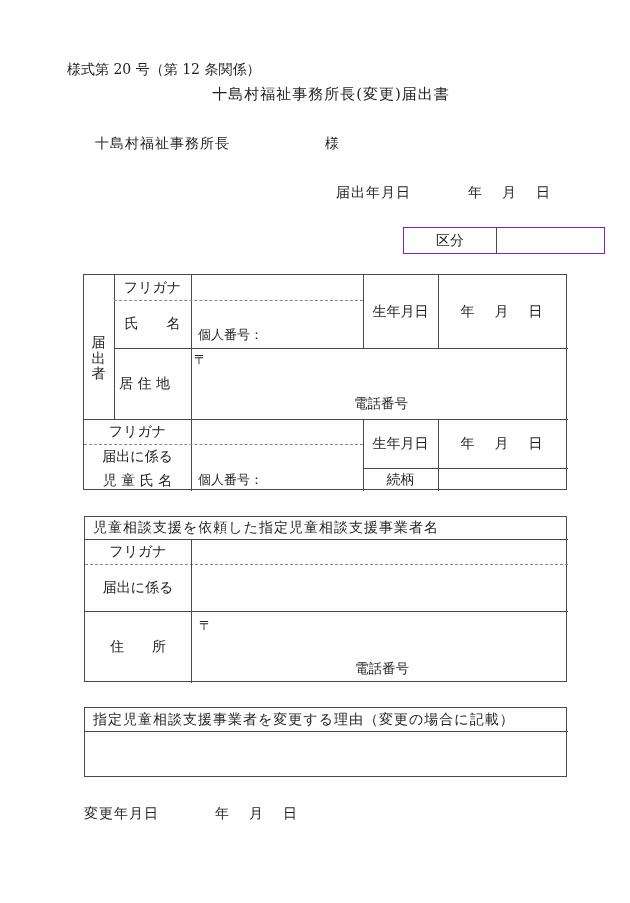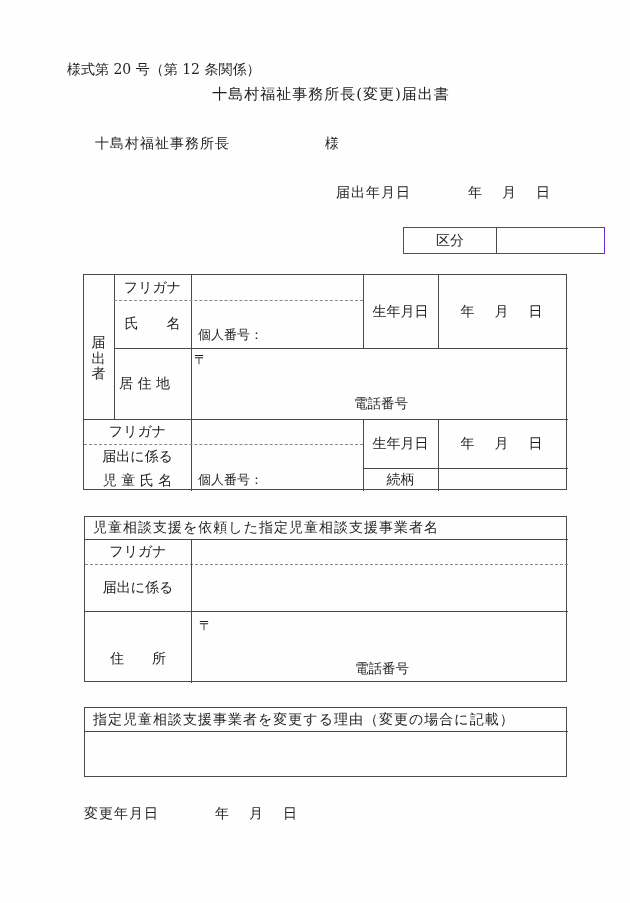--- a/index.html
+++ b/index.html
@@ -176,21 +176,21 @@
     <div class="vline" style="left:106px; top:22px; height:144px;"></div>
 
     <div class="abs" style="left:8px; top:2px; letter-spacing:1px;">児童相談支援を依頼した指定児童相談支援事業者名</div>
 
     <div class="cell" style="left:0; top:22px; width:106px; height:25px;">フリガナ</div>
     <div class="cell" style="left:106px; top:22px; width:377px; height:25px;"></div>
 
     <div class="cell" style="left:0; top:47px; width:106px; height:47px;">届出に係る</div>
     <div class="cell" style="left:106px; top:47px; width:377px; height:47px;"></div>
 
-    <div class="cell" style="left:0; top:106px; width:106px; height:72px;">住　　所</div>
+    <div class="cell" style="left:0; top:94px; width:106px; height:72px;">住　　所</div>
     <div class="abs small" style="left:114px; top:100px;">〒</div>
     <div class="abs" style="left:140px; top:120px;"></div>
     <div class="abs" style="left:270px; top:143px; font-size:13.5px;">電話番号</div>
     <div class="abs" style="left:340px; top:143px;"></div>
   </div>
 
   <div class="tbl" style="left:84px; top:707px; width:483px; height:70px;font-family:Liberation Serif, serif;">
     <div class="hline" style="left:0; top:23px; width:483px;"></div>
     <div class="abs" style="left:8px; top:3px; letter-spacing:1px;">指定児童相談支援事業者を変更する理由（変更の場合に記載）</div>
     <div class="cell-left" style="left:0; top:23px; width:483px; height:47px; padding-left:8px;"></div>

